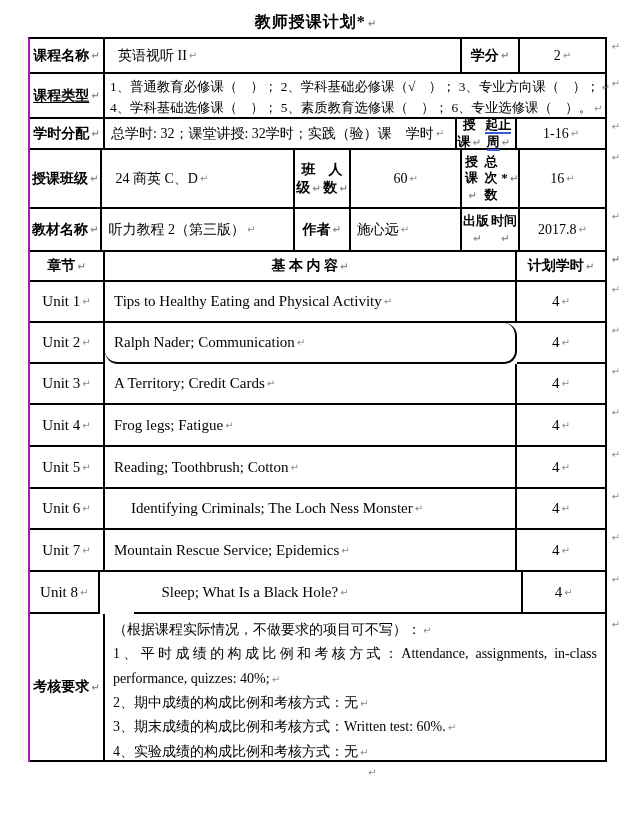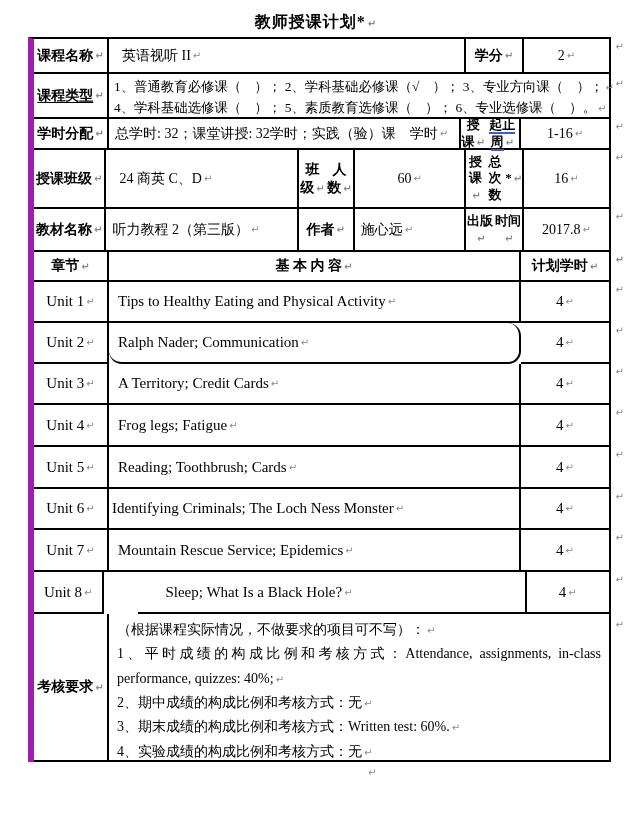--- a/index.html
+++ b/index.html
@@ -1,19 +1,19 @@
 <!DOCTYPE html>
 <html><head>
 <meta charset="utf-8">
 <style>
   html,body{margin:0;padding:0;background:#fff;}
   body{width:632px;height:829px;font-family:"Liberation Serif",serif;color:#000;}
   .page{position:relative;width:632px;height:829px;overflow:hidden;}
   .doc-title{padding-top:12px;text-align:center;font-weight:bold;font-size:16px;letter-spacing:1px;}
-  .tbl{position:absolute;left:28px;top:37px;width:577px;border-top:2px solid #000;border-left:6px solid #a21caf;}
+  .tbl{position:absolute;left:28px;top:37px;width:577px;border-top:2px solid #000;border-left:2px solid #a21caf;}
   .row{display:flex;}
   .cell{box-sizing:border-box;border-right:2px solid #000;border-bottom:2px solid #000;
         display:flex;align-items:center;position:relative;font-size:14px;overflow:visible;}
   .lbl{font-weight:bold;justify-content:center;text-align:center;}
   .ctr{justify-content:center;text-align:center;}
   .col{flex-direction:row;justify-content:center;line-height:1.25;}
   .padL{padding-left:13px;}
   .padS{padding-left:6px;}
   .en{font-size:15px;}
   
@@ -232,35 +232,35 @@
           <span class="pm">↵</span>
           <span class="rowend">↵</span>
         </div>
     </div>
     <div class="row rh42">
       <div class="cell ctr w75 en">
           <span>Unit 5</span>
           <span class="pm">↵</span>
         </div>
       <div class="cell w412 en" style="padding-left:9px;">
-          <span>Reading; Toothbrush; Cards</span>
+          <span>Reading; Toothbrush; Cotton</span>
           <span class="pm">↵</span>
         </div>
       <div class="cell ctr w90 en">
           <span>4</span>
           <span class="pm">↵</span>
           <span class="rowend">↵</span>
         </div>
     </div>
     <div class="row rh41">
       <div class="cell ctr w75 en">
           <span>Unit 6</span>
           <span class="pm">↵</span>
         </div>
-      <div class="cell w412 en" style="padding-left:3px;">
+      <div class="cell w412 en" style="padding-left:26px;">
           <span>Identifying Criminals; The Loch Ness Monster</span>
           <span class="pm">↵</span>
         </div>
       <div class="cell ctr w90 en">
           <span>4</span>
           <span class="pm">↵</span>
           <span class="rowend">↵</span>
         </div>
     </div>
     <div class="row rh42">

